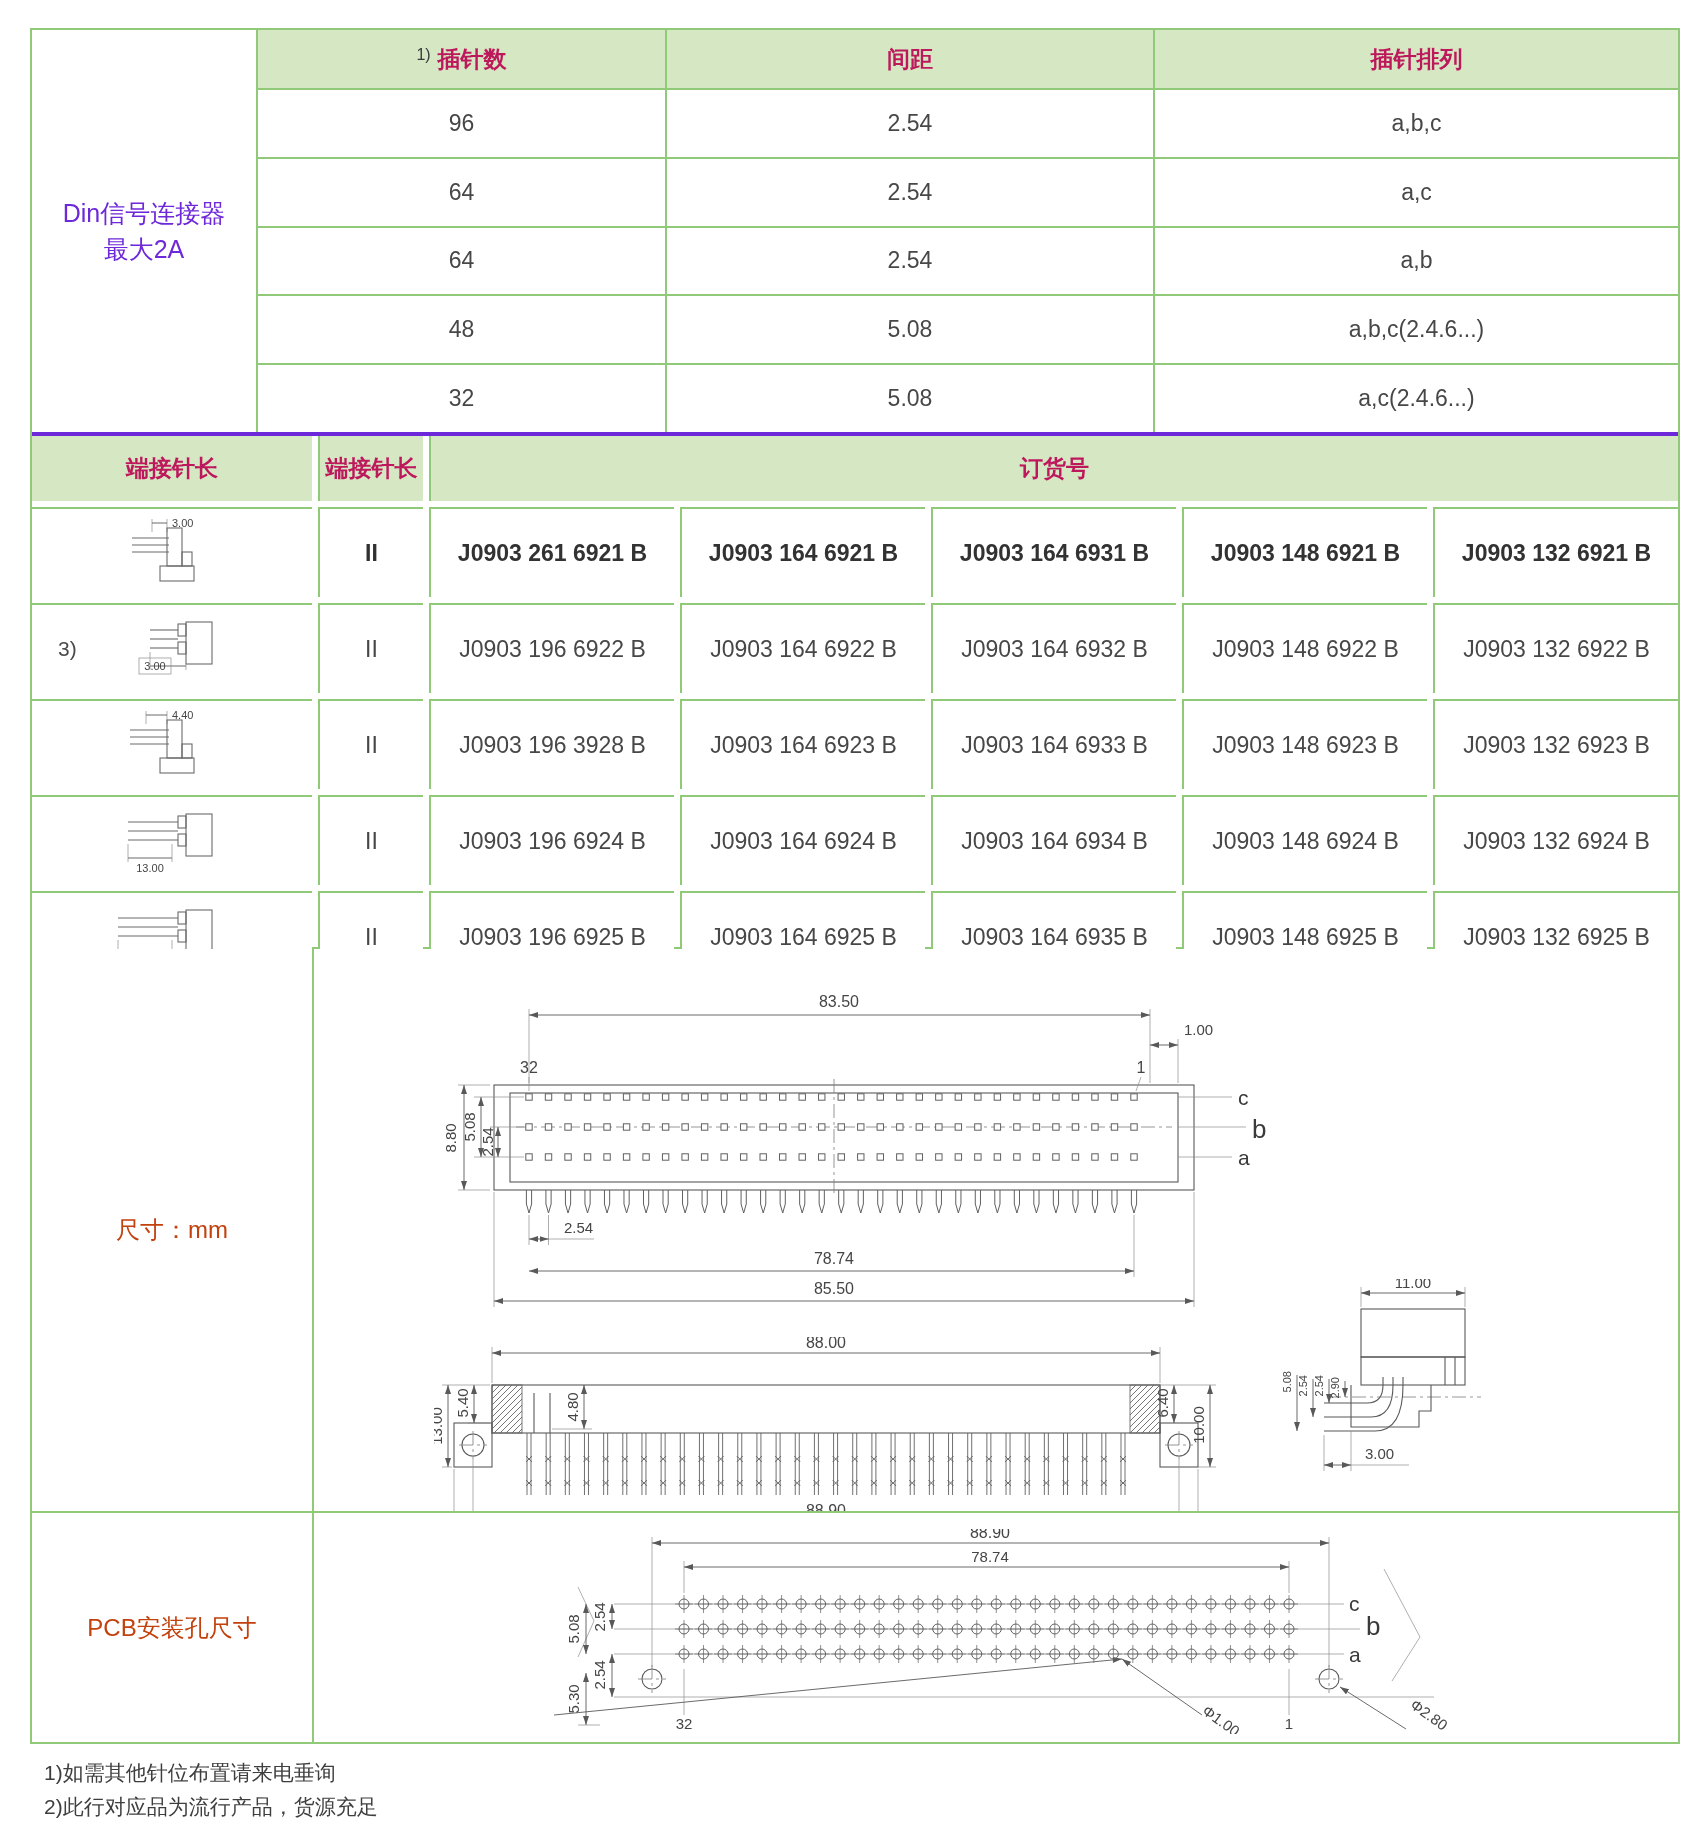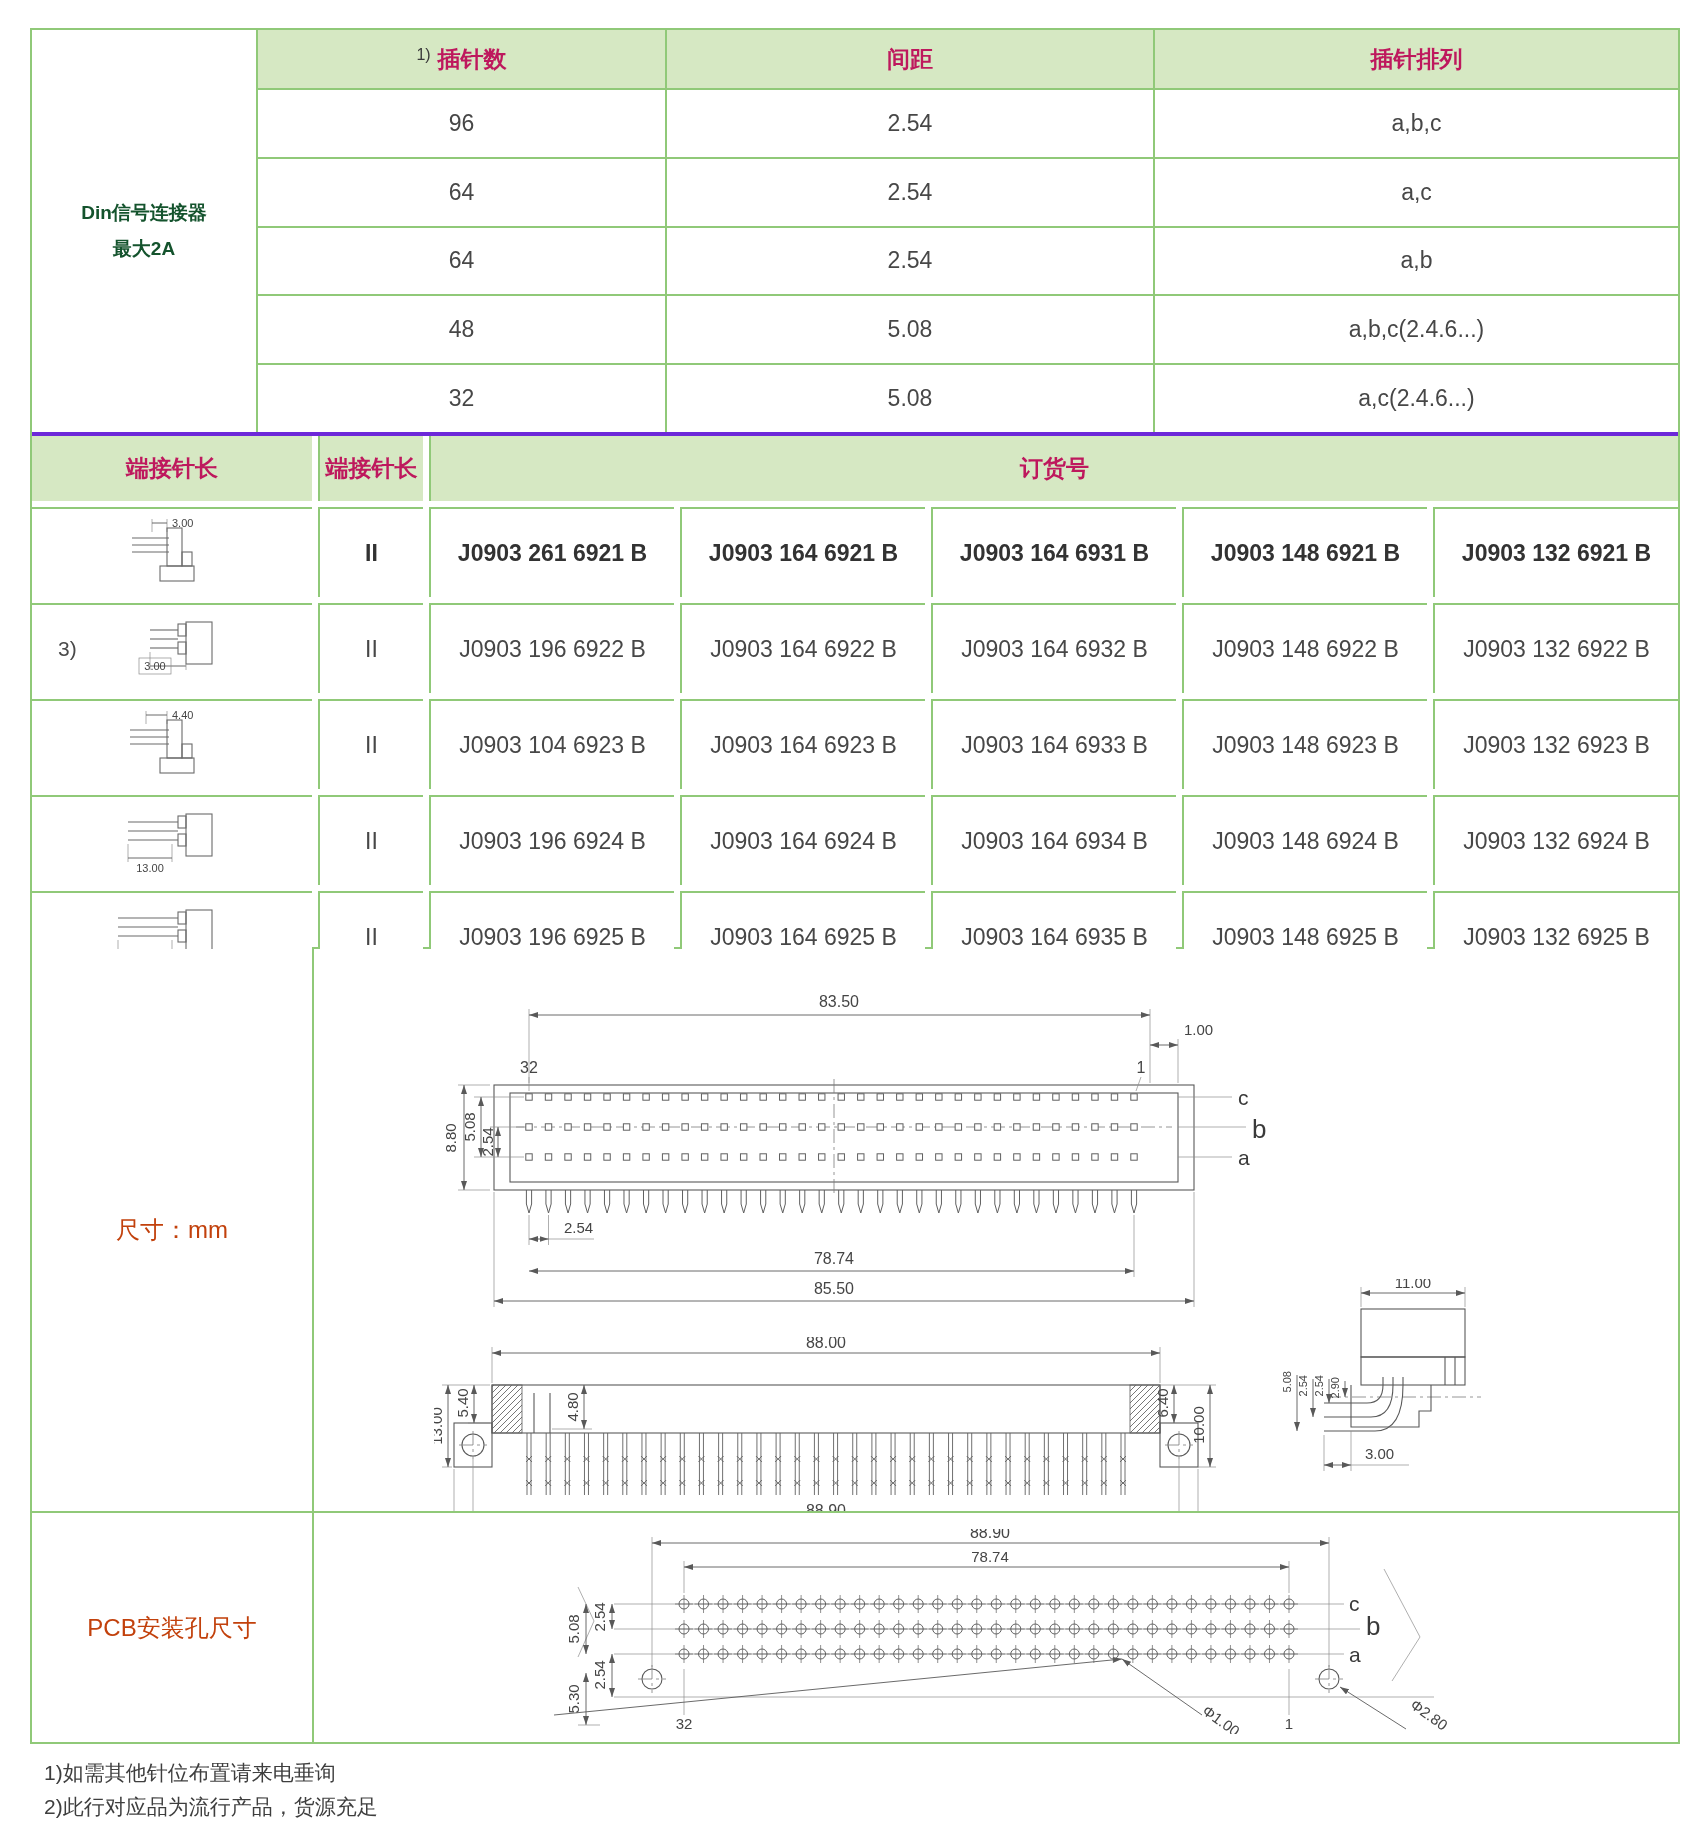--- a/index.html
+++ b/index.html
@@ -12,21 +12,21 @@
   .grid-b{grid-template-columns:280px 105px repeat(5,1fr);grid-template-rows:65px repeat(5,90px);height:515px;border-top:4px solid #6d28d9;gap:6px;}
   .grid-c{grid-template-columns:280px 1fr;height:564px;border-top:2px solid #90c978;}
   .grid-d{grid-template-columns:280px 1fr;height:231px;border-top:2px solid #90c978;}
   .cell{display:flex;align-items:center;justify-content:center;box-sizing:border-box;
         font-size:23px;color:#474747;background:#fff;position:relative;}
   .bl{border-left:2px solid #90c978;}
   .bt{border-top:2px solid #90c978;}
   .green{background:#d6e8c3;}
   .hd{font-weight:bold;color:#be185d;}
   .sup{font-size:16px;margin-right:7px;transform:translateY(-4px);color:#3b3b3b;}
-  .prod-cell{flex-direction:column;line-height:36px;font-size:19px;font-weight:bold;color:#14532d;}
+  .prod-cell{flex-direction:column;line-height:36px;font-size:25px;font-weight:normal;color:#6d28d9;}
   .bold-row{font-weight:bold;color:#323232;}
   .note-mark{position:absolute;left:26px;top:50%;transform:translateY(-50%);font-size:21px;color:#4a4a4a;}
   .label-col{font-size:24px;color:#c2410c;}
   .foot{position:absolute;left:32px;top:1756px;font-size:21px;line-height:34px;color:#3e3e3e;margin-left:12px;}
   .draw-area{position:relative;overflow:hidden;}
   .dim-svg{position:absolute;}
   
   .thn{fill:none;stroke:#595959;stroke-width:1.1;}
   .ic{fill:none;stroke:#6b6b6b;stroke-width:1.1;}
   .dln{stroke:#595959;stroke-width:0.9;fill:none;}
@@ -145,21 +145,21 @@
         <text class="dt s" x="60" y="13">4.40</text>
         <line class="ic" x1="18" y1="24" x2="57" y2="24"></line>
             <line class="ic" x1="18" y1="31" x2="57" y2="31"></line>
             <line class="ic" x1="18" y1="38" x2="57" y2="38"></line>
         <rect class="ic" x="55" y="14" width="15" height="38"></rect>
         <rect class="ic" x="70" y="38" width="10" height="14"></rect>
         <rect class="ic" x="48" y="52" width="34" height="15"></rect>
       </svg>
     </div>
     <div class="cell bl bt" style="grid-area:4/2/5/3">II</div>
-    <div class="cell bl bt" style="grid-area:4/3/5/4">J0903 104 6923 B</div>
+    <div class="cell bl bt" style="grid-area:4/3/5/4">J0903 196 3928 B</div>
     <div class="cell bl bt" style="grid-area:4/4/5/5">J0903 164 6923 B</div>
     <div class="cell bl bt" style="grid-area:4/5/5/6">J0903 164 6933 B</div>
     <div class="cell bl bt" style="grid-area:4/6/5/7">J0903 148 6923 B</div>
     <div class="cell bl bt" style="grid-area:4/7/5/8">J0903 132 6923 B</div>
 
     <div class="cell bt" style="grid-area:5/1/6/2">
       <svg class="pl-icon" width="120" height="78" viewBox="0 0 120 78">
         <line class="ic" x1="16" y1="20" x2="66" y2="20"></line>
             <line class="ic" x1="16" y1="29" x2="66" y2="29"></line>
             <line class="ic" x1="16" y1="38" x2="66" y2="38"></line>

